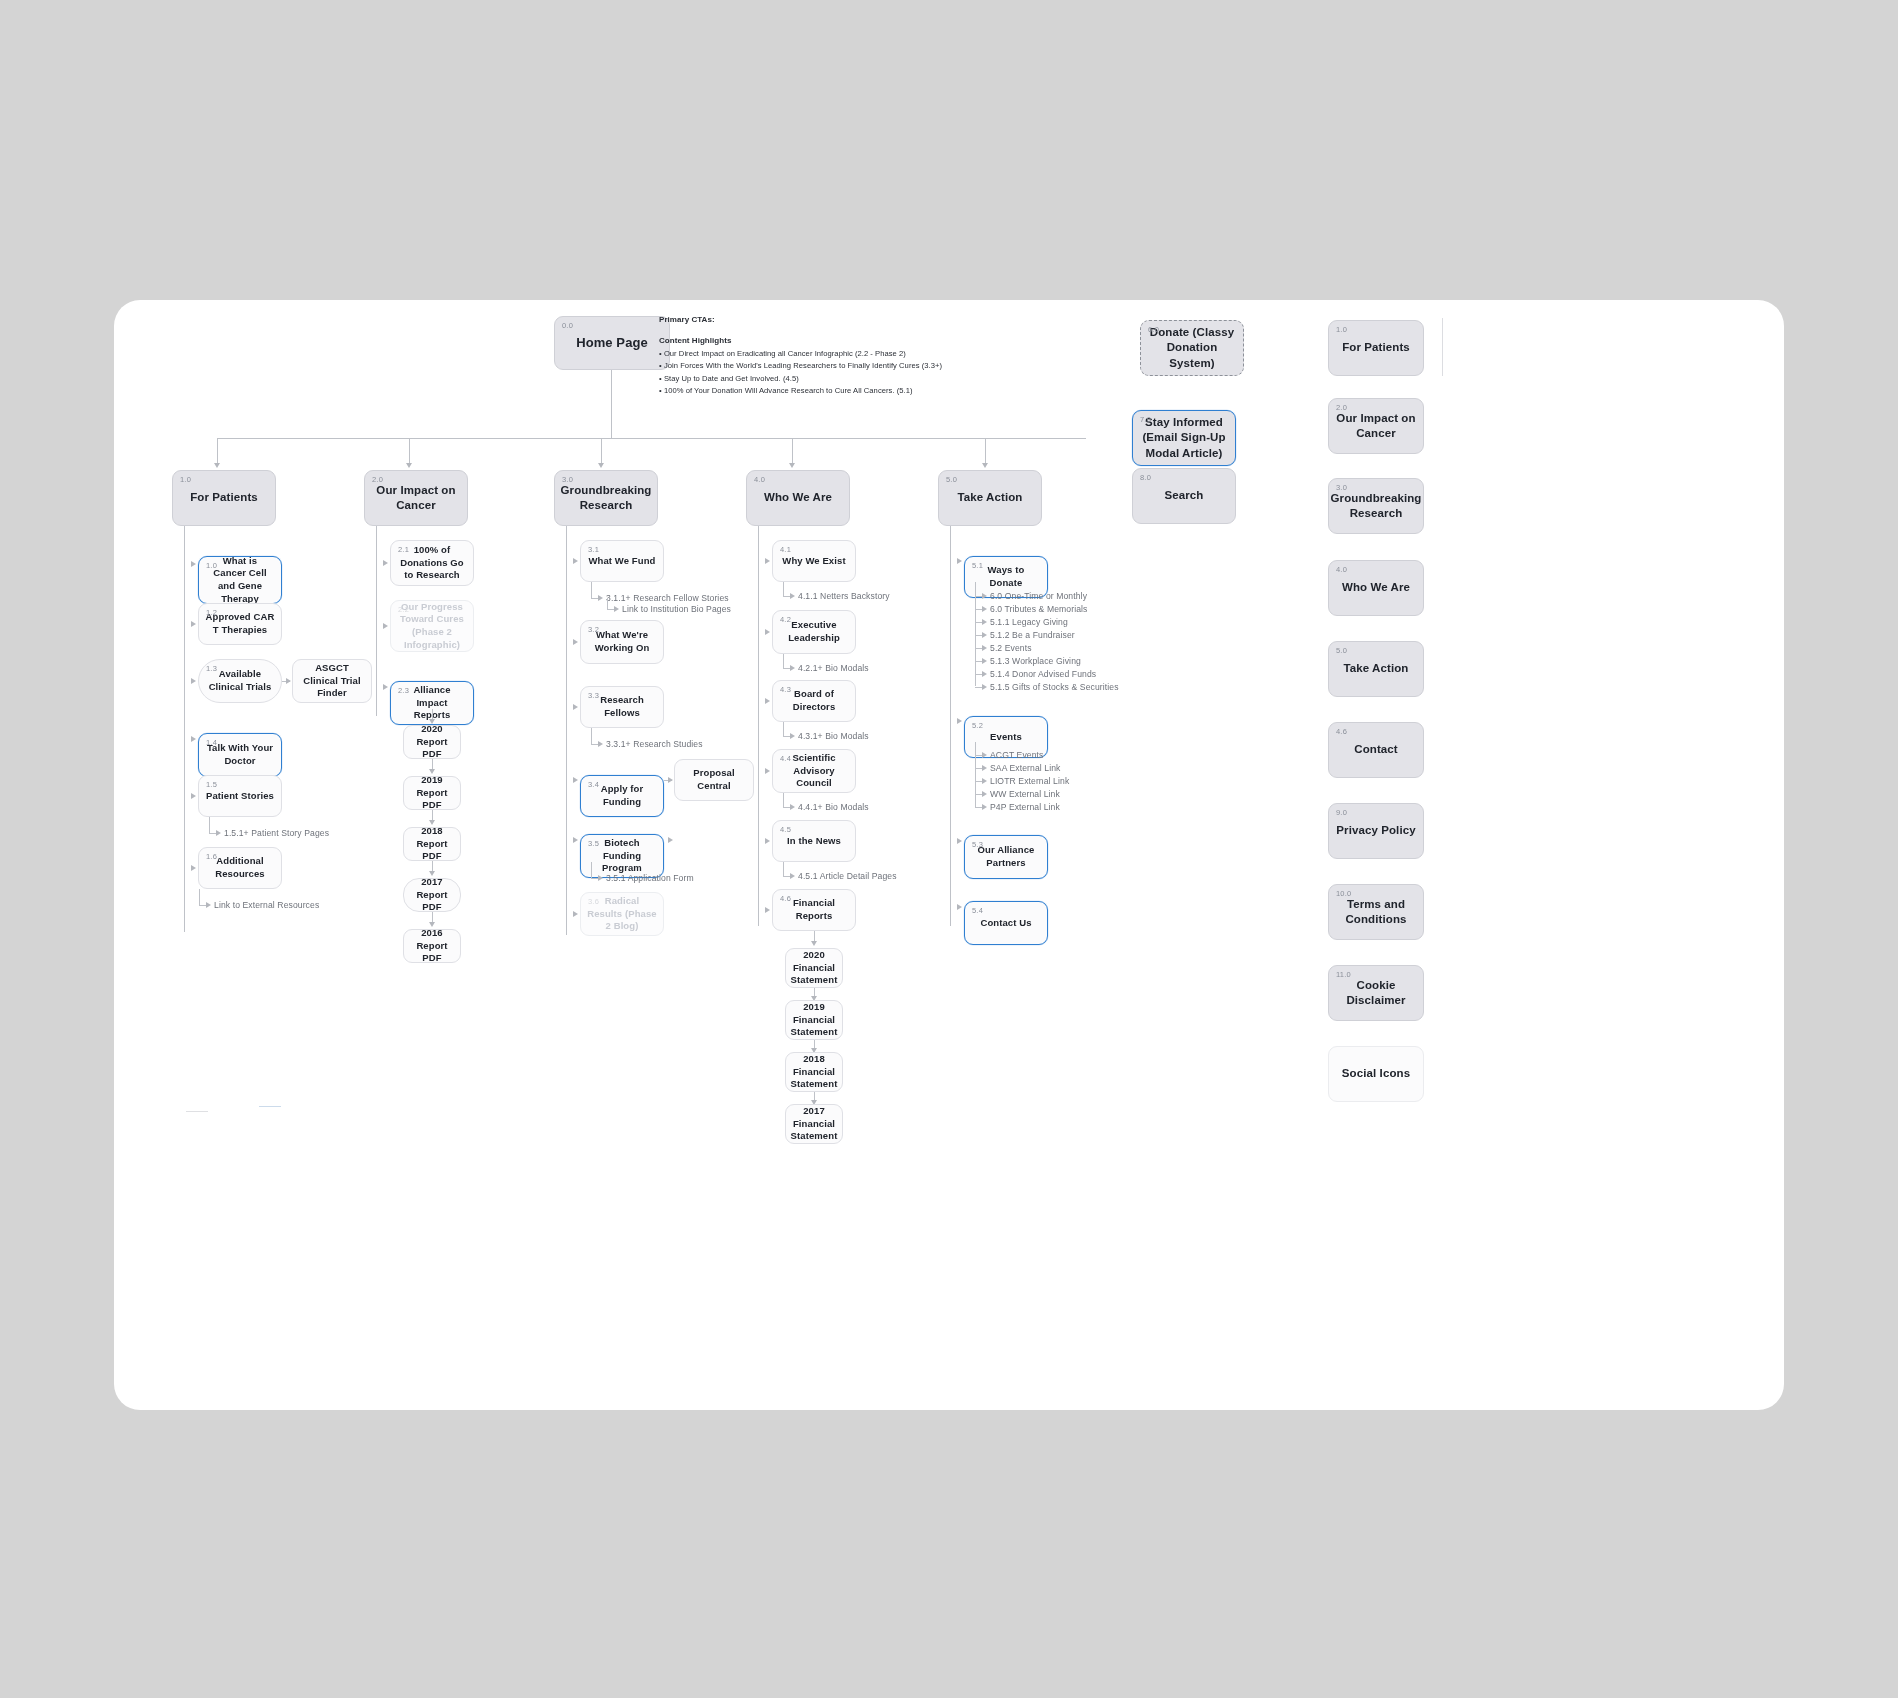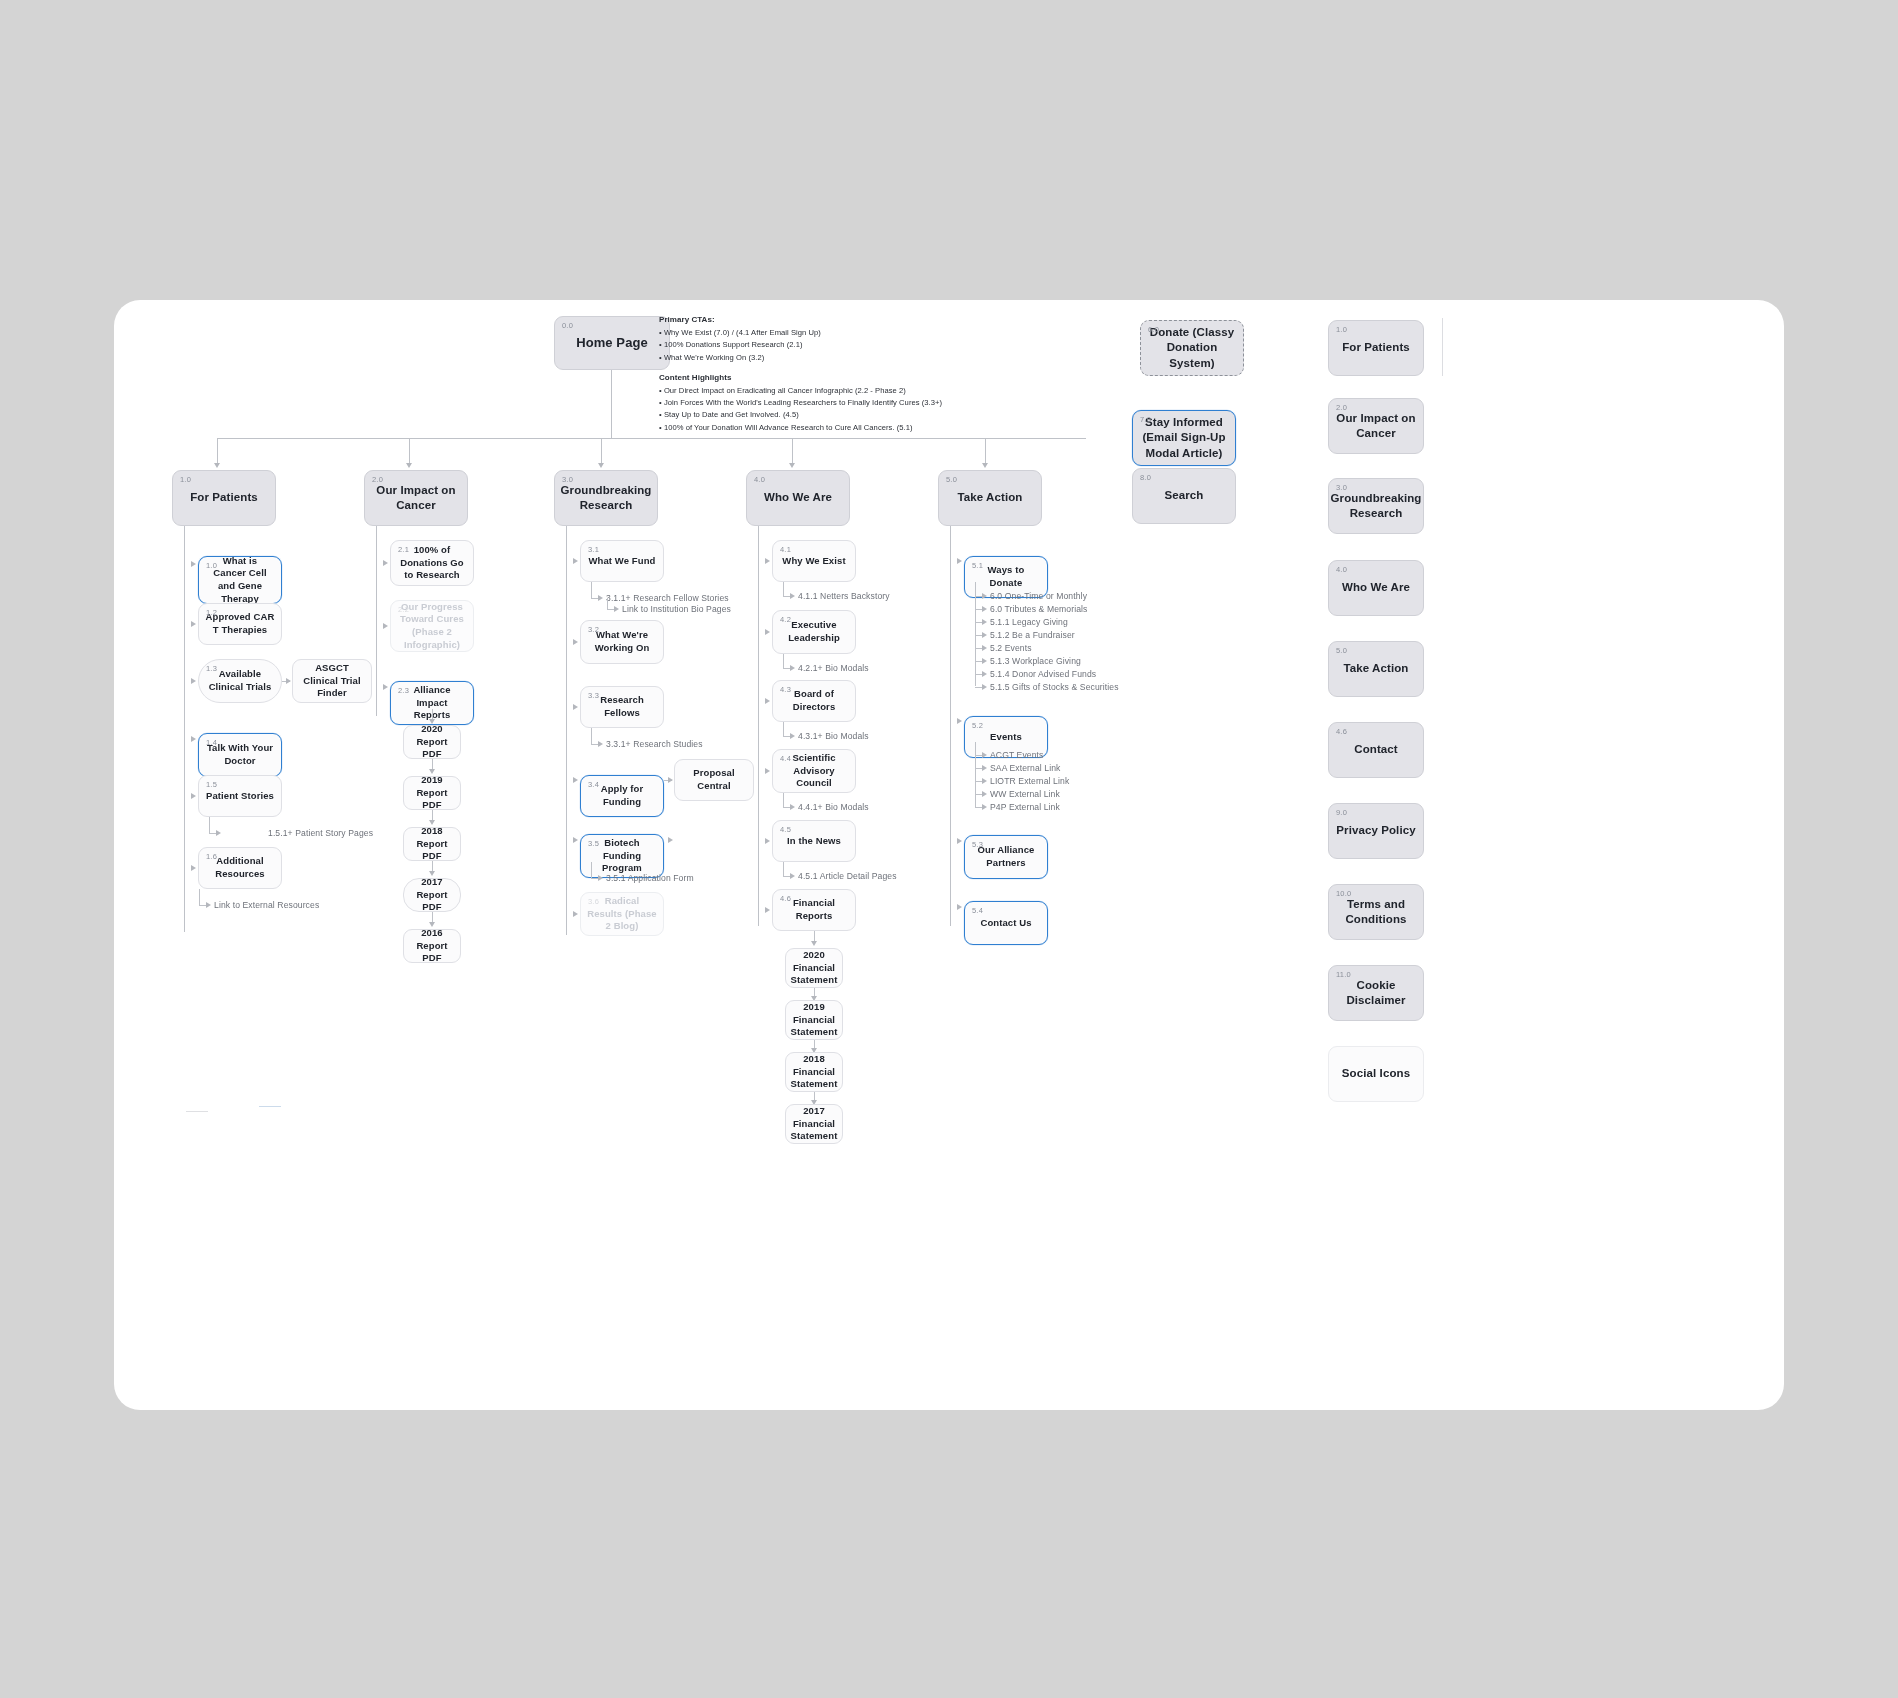--- a/index.html
+++ b/index.html
@@ -135,25 +135,20 @@
   <div class="arrd" style="left:291.8px;top:163px;"></div>
   <div class="ln vl" style="left:487px;top:138px;height:27px;"></div>
   <div class="arrd" style="left:483.8px;top:163px;"></div>
   <div class="ln vl" style="left:678px;top:138px;height:27px;"></div>
   <div class="arrd" style="left:674.8px;top:163px;"></div>
   <div class="ln vl" style="left:871px;top:138px;height:27px;"></div>
   <div class="arrd" style="left:867.8px;top:163px;"></div>
 
   <div id="cta">
     <div class="hd">Primary CTAs:</div>
-    <ul>
-      <li>Why We Exist (7.0) / (4.1 After Email Sign Up)</li>
-      <li>100% Donations Support Research (2.1)</li>
-      <li>What We're Working On (3.2)</li>
-    </ul>
     <div class="gap"></div>
     <div class="hd">Content Highlights</div>
     <ul>
       <li>Our Direct Impact on Eradicating all Cancer Infographic (2.2 - Phase 2)</li>
       <li>Join Forces With the World's Leading Researchers to Finally Identify Cures (3.3+)</li>
       <li>Stay Up to Date and Get Involved. (4.5)</li>
       <li>100% of Your Donation Will Advance Research to Cure All Cancers. (5.1)</li>
     </ul>
   </div>
 
@@ -193,21 +188,21 @@
   <div class="arr" style="left:77px;top:435.8px;"></div>
 
   <div class="node lvl2" style="left:84px;top:475px;width:84px;height:42px;">
     <span class="num">1.5</span>
     <span class="lbl">Patient Stories</span>
   </div>
   <div class="arr" style="left:77px;top:492.8px;"></div>
   <div class="ln vl" style="left:95px;top:517px;height:16px;"></div>
   <div class="ln hl" style="left:95px;top:533px;width:9px;"></div>
   <div class="arr" style="left:102px;top:529.8px;"></div>
-  <div class="leaf" style="left:110px;top:528px;margin-left:44px;">1.5.1+ Patient Story Pages</div>
+  <div class="leaf" style="left:110px;top:528px;">1.5.1+ Patient Story Pages</div>
 
   <div class="node lvl2" style="left:84px;top:547px;width:84px;height:42px;">
     <span class="num">1.6</span>
     <span class="lbl">Additional Resources</span>
   </div>
   <div class="arr" style="left:77px;top:564.8px;"></div>
   <div class="ln vl" style="left:85px;top:589px;height:16px;"></div>
   <div class="ln hl" style="left:85px;top:605px;width:9px;"></div>
   <div class="arr" style="left:92px;top:601.8px;"></div>
   <div class="leaf" style="left:100px;top:600px;">Link to External Resources</div>

